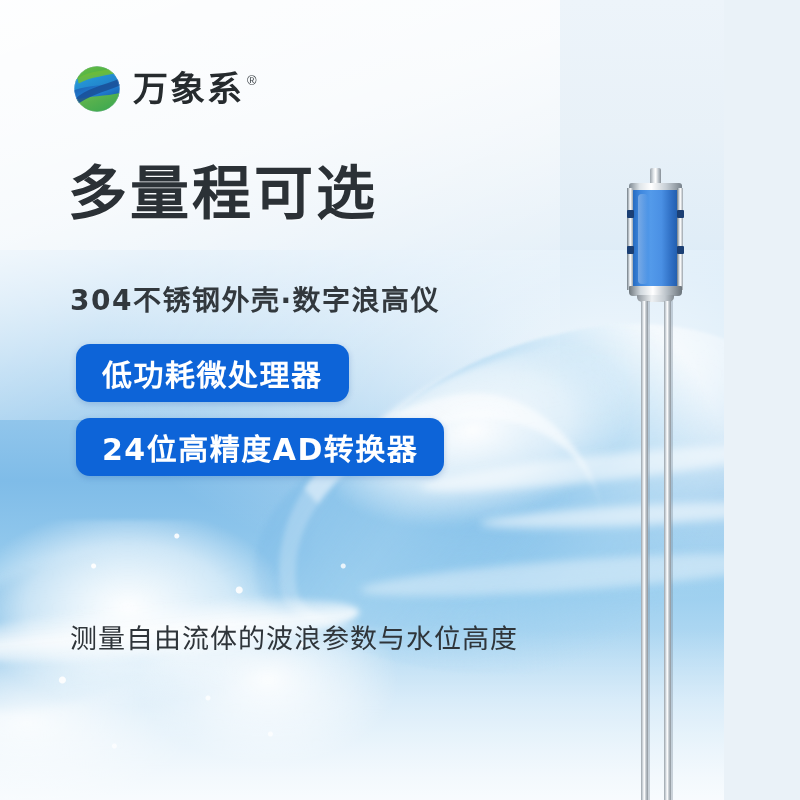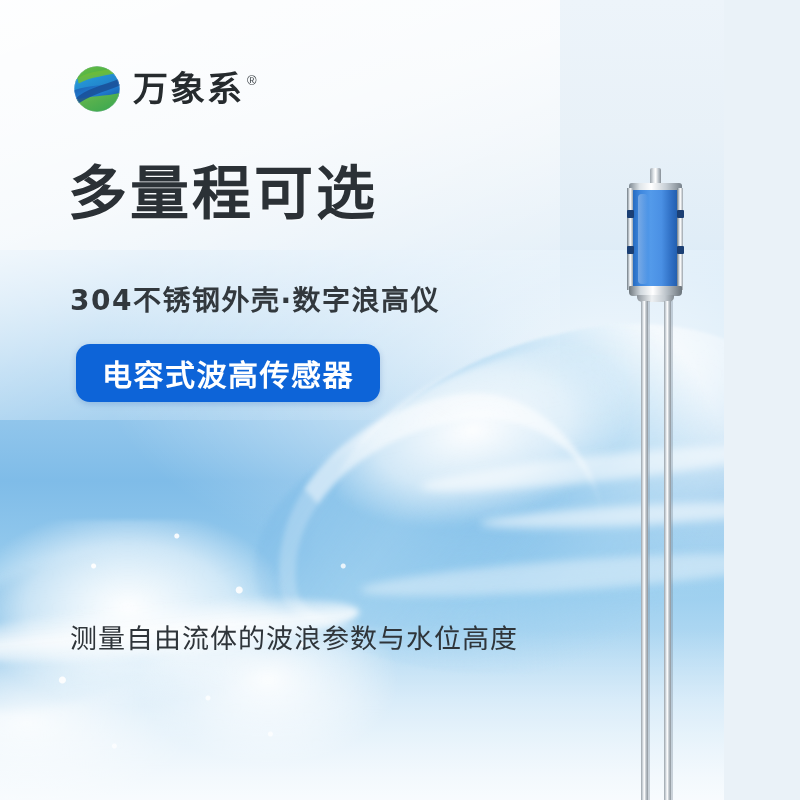--- a/index.html
+++ b/index.html
@@ -268,21 +268,22 @@
     <span class="logo-word">
       <span class="logo-text">万象系</span>
       <span class="logo-reg">®</span>
     </span>
   </div>
 
   <h1 class="title">多量程可选</h1>
   <h2 class="subtitle">304不锈钢外壳·数字浪高仪</h2>
 
   <div class="pills">
-    <div class="pill">电容式波高传感器</div>
+    <div class="pill">低功耗微处理器</div>
+    <div class="pill">24位高精度AD转换器</div>
   </div>
 
   <p class="desc">测量自由流体的波浪参数与水位高度</p>
 
   <div class="product">
     <div class="sensor-nub"></div>
     <div class="sensor-cap-top"></div>
     <div class="sensor-body"></div>
     <div class="rail-left"></div>
     <div class="rail-right"></div>

